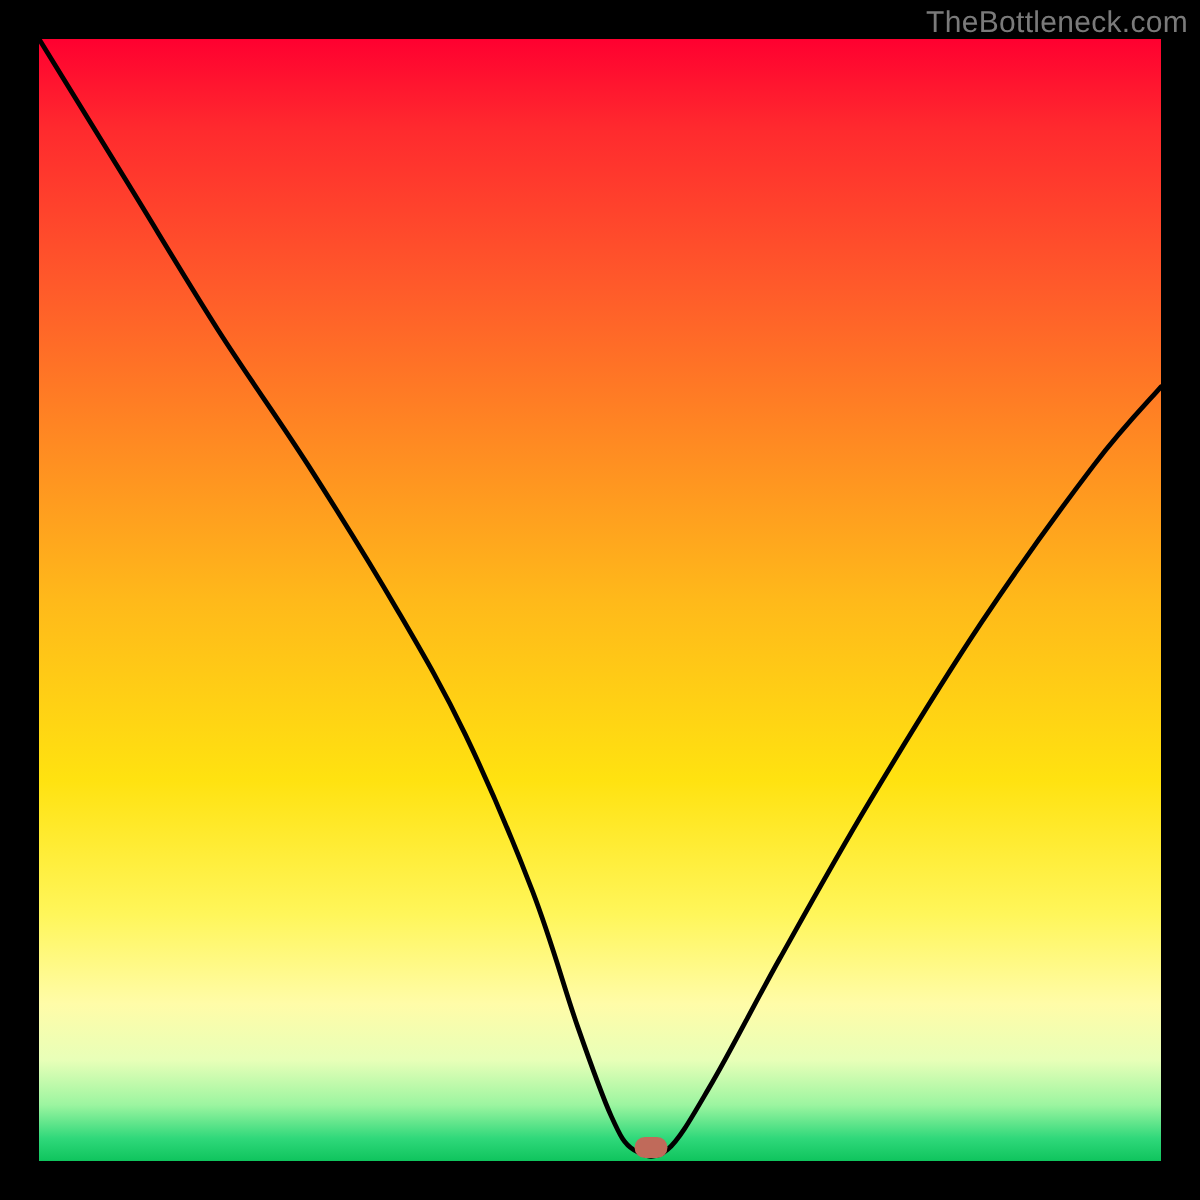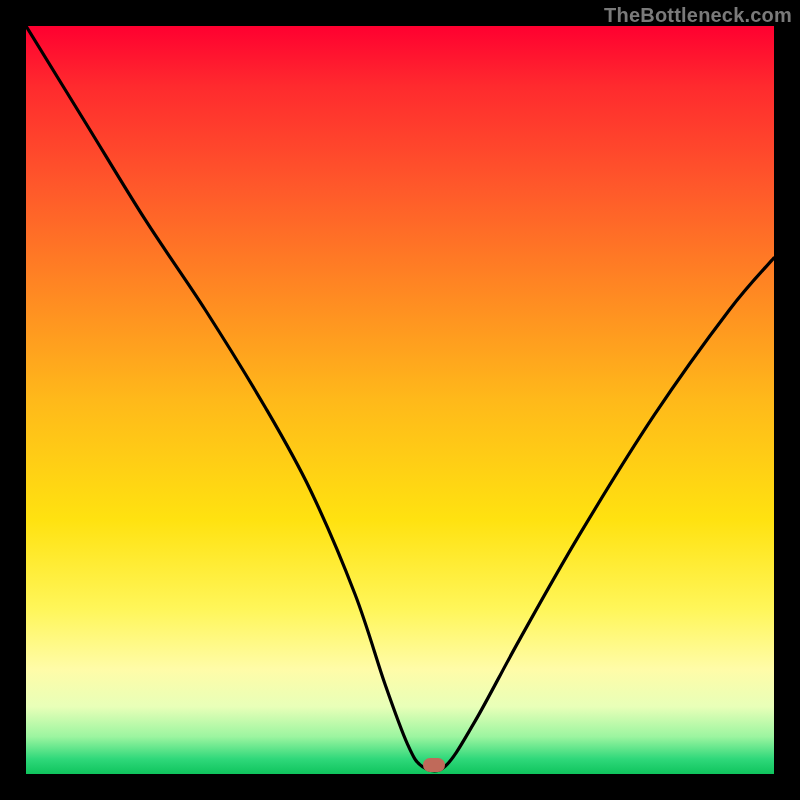--- a/index.html
+++ b/index.html
@@ -42,21 +42,21 @@
       #2fd87a 98%,
       #0fc45d 100%
     );
   }
   .watermark {
     position: absolute;
     top: 4px;
     right: 8px;
     font-family: Arial, Helvetica, sans-serif;
     font-size: 20px;
-    font-weight: bold;
+    font-weight: normal;
     color: #7a7a7a;
     letter-spacing: 0.2px;
     user-select: none;
   }
   svg.curve {
     position: absolute;
     inset: 0;
   }
   .marker {
     position: absolute;

